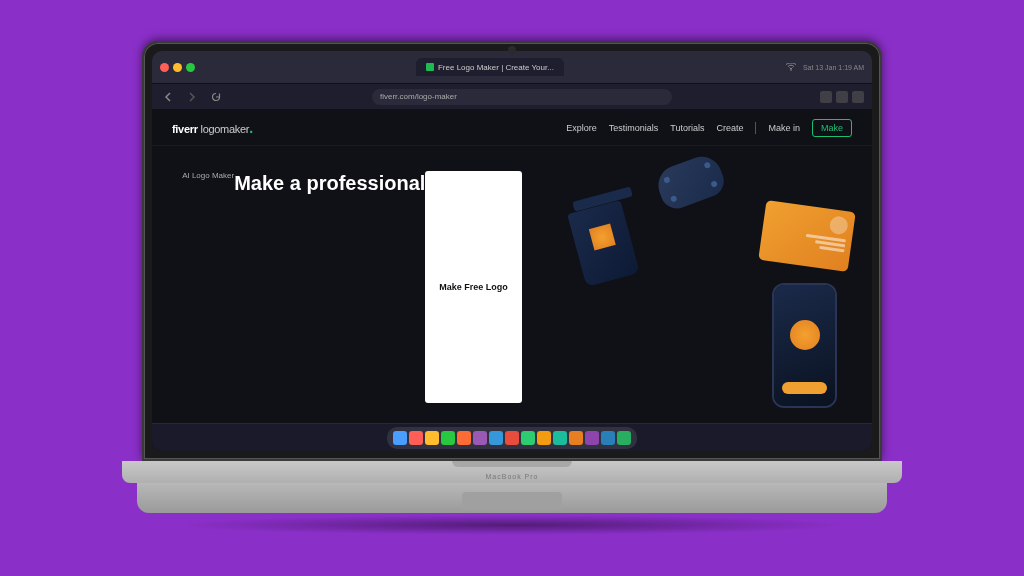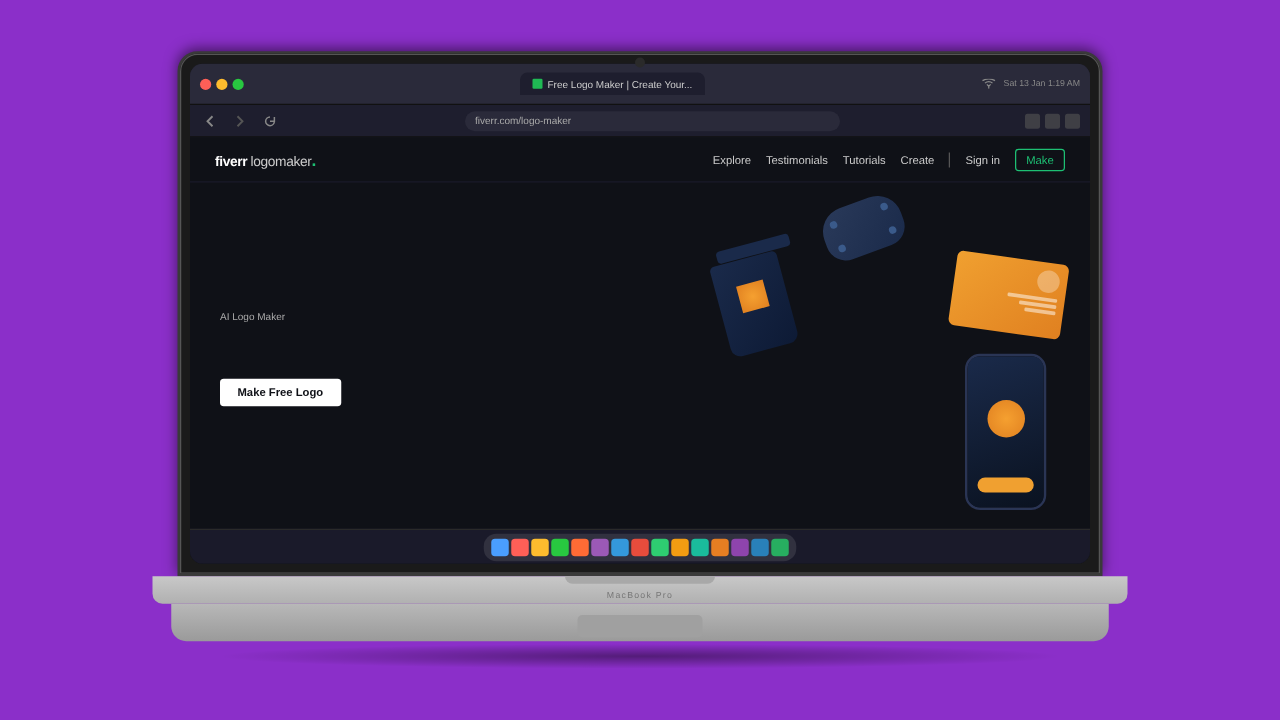--- a/index.html
+++ b/index.html
@@ -237,21 +237,21 @@
       flex: 1;
       display: flex;
       position: relative;
       overflow: hidden;
     }
 
     .hero-left {
       flex: 0 0 55%;
       padding: 25px 20px 20px 24px;
       display: flex;
-      flex-direction: column;
+      flex-direction: row;
       justify-content: center;
       z-index: 2;
     }
 
     .ai-label {
       font-size: 8px;
       color: #aaa;
       margin-bottom: 6px;
     }
 
@@ -596,30 +596,30 @@
         <div class="site-nav">
           <div class="site-logo">
             <span class="fiverr">fiverr </span><span class="logo-maker">logo</span><span class="logo-maker">maker<span class="dot-accent">.</span></span>
           </div>
           <div class="site-nav-right">
             <span class="nav-link">Explore</span>
             <span class="nav-link">Testimonials</span>
             <span class="nav-link">Tutorials</span>
             <span class="nav-link">Create</span>
             <div class="nav-divider"></div>
-            <span class="nav-signin">Sign in</span>
+            <span class="nav-signin">Make in</span>
             <button class="nav-join-btn">Make</button>
           </div>
         </div>
 
         <div class="site-hero">
           <div class="hero-left">
             <div class="ai-label">AI Logo Maker</div>
             <div class="hero-headline">
-              <br>
+              <span>Make a professional</span><br>
             </div>
             <button class="make-logo-btn">Make Free Logo</button>
           </div>
 
           <div class="hero-right">
             <div class="object-container">
 
               <div class="obj-gamepad">
                 <div class="gamepad-body">
                   <div class="gamepad-btn" style="top:8px;left:8px;"></div>

